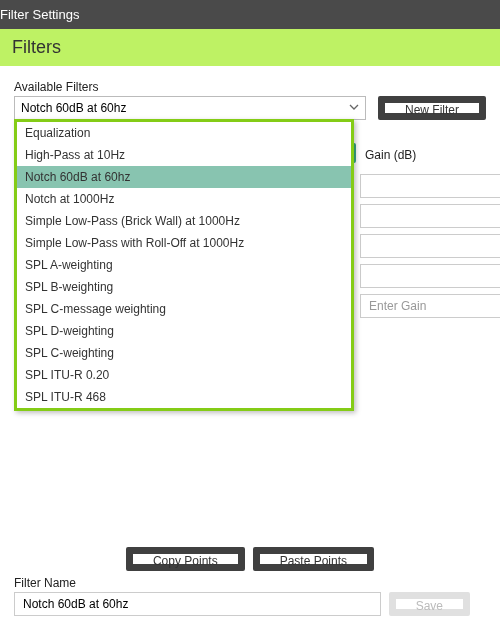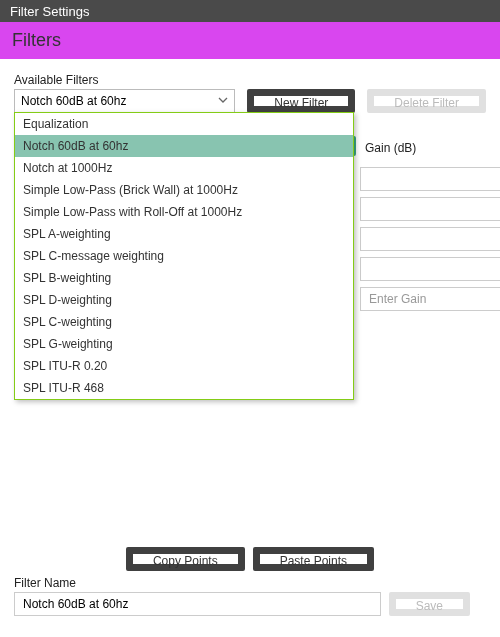--- a/index.html
+++ b/index.html
@@ -1,27 +1,27 @@
 <!DOCTYPE html>
 <html><head>
 <meta charset="utf-8">
 <style>
   * { box-sizing: border-box; margin: 0; padding: 0; }
   html, body { width: 500px; height: 637px; font-family: "Segoe UI", Arial, sans-serif; background: #fff; overflow: hidden; }
-  .titlebar { background: #4a4a4a; color: #fff; height: 22px; display: flex; align-items: center; padding: 0 10px; font-size: 13px; font-weight: 300; }
-  .subhead { background: #d946ef; padding: 8px 12px; font-size: 18px; font-weight: 300; color: #333; }
+  .titlebar { background: #4a4a4a; color: #fff; height: 29px; display: flex; align-items: center; padding: 0 0; font-size: 13px; font-weight: 300; }
+  .subhead { background: #bef264; padding: 8px 12px; font-size: 18px; font-weight: 300; color: #333; }
   .content { padding: 14px 14px 12px 14px; position: relative; }
   .label { font-size: 12px; color: #222; margin-bottom: 2px; }
   .toprow { display: flex; align-items: flex-end; gap: 12px; }
   .avail { flex: 1; position: relative; }
   .combo { height: 24px; border: 1px solid #bbb; background: #fff; display: flex; align-items: center; padding: 0 6px; font-size: 12px; cursor: pointer; position: relative; }
   .combo .arrow { margin-left: auto; }
   .btn { height: 24px; padding: 0 20px; border: 7px solid #404040; background: #fff; font-size: 12px; color: #333; border-radius: 2px; cursor: pointer; }
   .btn[disabled] { color: #bbb; border-color: #e0e0e0; cursor: default; }
-  .dropdown { position: absolute; top: 39px; left: 0; width: 340px; background: #fff; border: 1px solid #84cc16; box-shadow: 2px 2px 5px rgba(0,0,0,0.25); z-index: 50; }
+  .dropdown { position: absolute; top: 39px; left: 0; width: 340px; background: #fff; border: 3px solid #84cc16; box-shadow: 2px 2px 5px rgba(0,0,0,0.25); z-index: 50; }
   .dropdown .opt { padding: 4px 8px; font-size: 12px; color: #333; cursor: pointer; }
   .dropdown .opt.sel { background: #88c4b0; }
   .tealbar { position: absolute; top: 77px; left: 14px; width: 342px; height: 20px; background: #3aa985; border-radius: 2px; z-index: 10; }
   .gainlabel { position: absolute; top: 82px; left: 365px; font-size: 12px; color: #222; z-index: 5; text-align: right; }
   .grow { display: flex; align-items: center; gap: 6px; margin-bottom: 6px; }
   .grow input { flex: 1; height: 24px; border: 1px solid #ccc; text-align: right; padding: 0 8px; font-size: 12px; }
   .grow input::placeholder { text-align: left; color: #999; }
   .gainstack { position: absolute; top: 108px; left: 360px; right: 14px; z-index: 5; }
   .copyarea { position: absolute; top: 537px; left: 0; right: 0; display: flex; justify-content: center; gap: 8px; padding: 10px; border-top: 0; }
   .bottom { position: absolute; top: 576px; left: 0; right: 16px; padding: 0 14px 10px 14px; }
@@ -46,36 +46,35 @@
       <div class="combo">
         <span>Notch 60dB at 60hz</span>
         <span class="arrow">
           <svg width="10" height="10" viewBox="0 0 10 10">
               <path d="M1 3 L5 7 L9 3" stroke="#666" fill="none" stroke-width="1.3"></path>
             </svg>
         </span>
       </div>
       <div class="dropdown" id="dropdown">
           <div class="opt">Equalization</div>
+          <div class="opt">High-Pass at 10Hz</div>
           <div class="opt sel">Notch 60dB at 60hz</div>
           <div class="opt">Notch at 1000Hz</div>
           <div class="opt">Simple Low-Pass (Brick Wall) at 1000Hz</div>
           <div class="opt">Simple Low-Pass with Roll-Off at 1000Hz</div>
           <div class="opt">SPL A-weighting</div>
+          <div class="opt">SPL B-weighting</div>
           <div class="opt">SPL C-message weighting</div>
-          <div class="opt">SPL B-weighting</div>
           <div class="opt">SPL D-weighting</div>
           <div class="opt">SPL C-weighting</div>
-          <div class="opt">SPL G-weighting</div>
           <div class="opt">SPL ITU-R 0.20</div>
           <div class="opt">SPL ITU-R 468</div>
         </div>
     </div>
     <button class="btn">New Filter</button>
-    <button class="btn" disabled="">Delete Filter</button>
   </div>
 
   <div class="tealbar"></div>
 
   <div class="gainlabel">Gain (dB)</div>
 
   <div class="gainstack" id="gainstack">
       <div class="grow">
         <input type="text" value="0" style="">
       </div>

